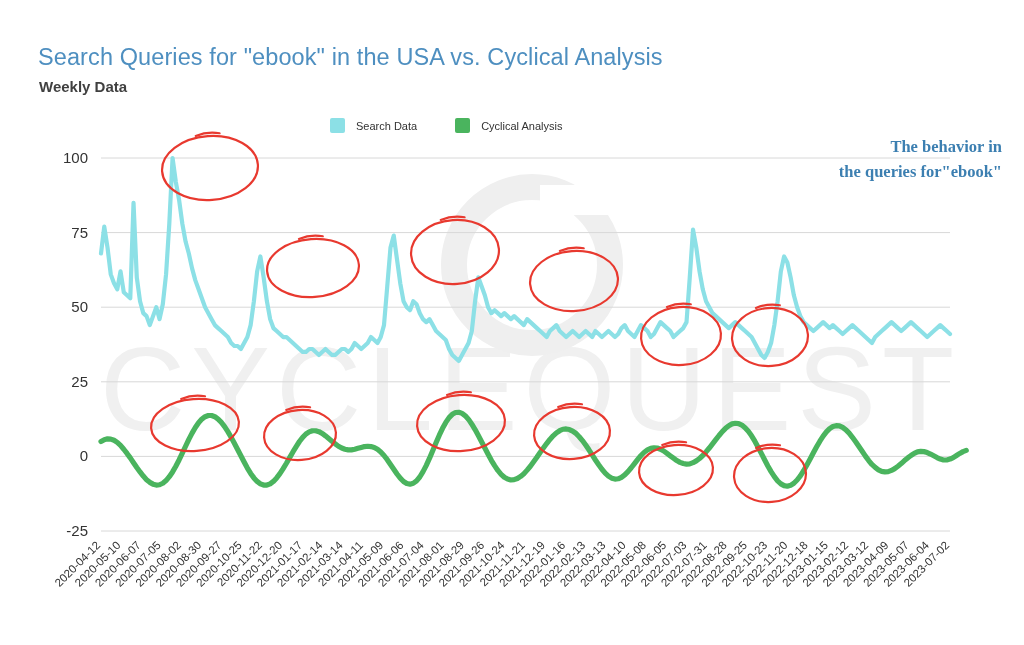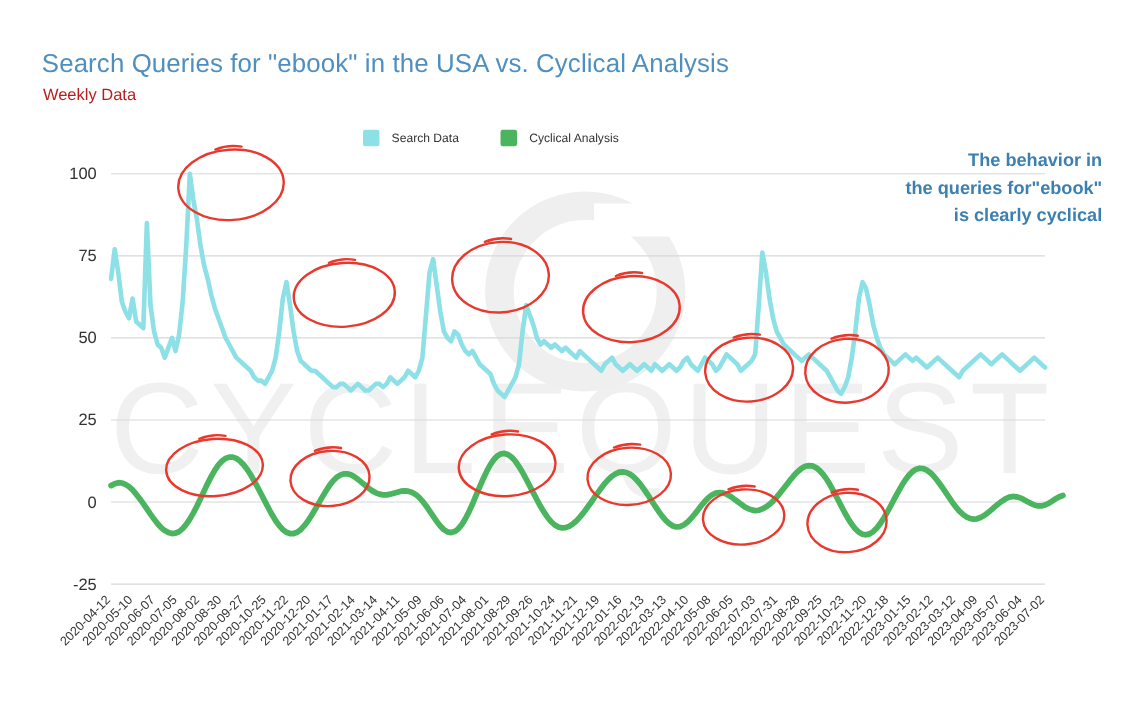--- a/index.html
+++ b/index.html
@@ -11,30 +11,30 @@
     position:relative;
   }
   #chart-root{position:absolute;inset:0;}
   .title{
     position:absolute;left:38px;top:44px;
     font-size:23.5px;color:#4e8fc0;font-weight:400;letter-spacing:.1px;
     white-space:nowrap;
   }
   .subtitle{
     position:absolute;left:39px;top:78px;
-    font-size:15px;color:#b91c1c;font-weight:400;white-space:nowrap;
+    font-size:15px;color:#404040;font-weight:700;white-space:nowrap;
   }
   .legend{position:absolute;left:330px;top:118px;display:flex;align-items:center;gap:38px;}
   .legend-item{display:flex;align-items:center;gap:11px;}
   .legend-swatch{width:15px;height:15px;border-radius:2px;display:block;}
   .legend-label{font-size:11px;color:#333;white-space:nowrap;}
   .annotation{
     position:absolute;right:22px;top:134px;
     text-align:right;color:#3c7fb1;font-weight:bold;font-size:16.5px;
-    line-height:25px;white-space:nowrap;
+    line-height:25px;white-space:nowrap;font-family:Liberation Serif, serif;
   }
   svg.plot{position:absolute;left:0;top:0;width:1024px;height:645px;}
   .ytick{font-size:15px;fill:#333;text-anchor:end;}
   .xtick{font-size:11.5px;fill:#333;}
 </style>
 </head>
 <body>
 
 <div id="chart-root">
 
@@ -48,21 +48,20 @@
     </div>
     <div class="legend-item">
       <span class="legend-swatch" style="background:#4ab45e"></span>
       <span class="legend-label">Cyclical Analysis</span>
     </div>
   </div>
 
   <div class="annotation">
     <div>The behavior in</div>
     <div>the queries for"ebook"</div>
-    <div>is clearly cyclical</div>
   </div>
 
   <svg class="plot" id="plot-svg" viewBox="0 0 1024 645">
     <g id="wm-layer">
         <text x="530" y="430" font-size="118" font-family="&quot;Liberation Sans&quot;, sans-serif" fill="#f0f0f0" text-anchor="middle" letter-spacing="6">CYCLEQUEST</text>
         <circle cx="532" cy="265" r="78" fill="none" stroke="#efefef" stroke-width="26"></circle>
         <rect x="540" y="185" width="80" height="30" fill="#ffffff"></rect>
       </g>
     <g id="grid-layer">
         <line x1="101" y1="158" x2="950" y2="158" stroke="#d8d8d8" stroke-width="1"></line>

